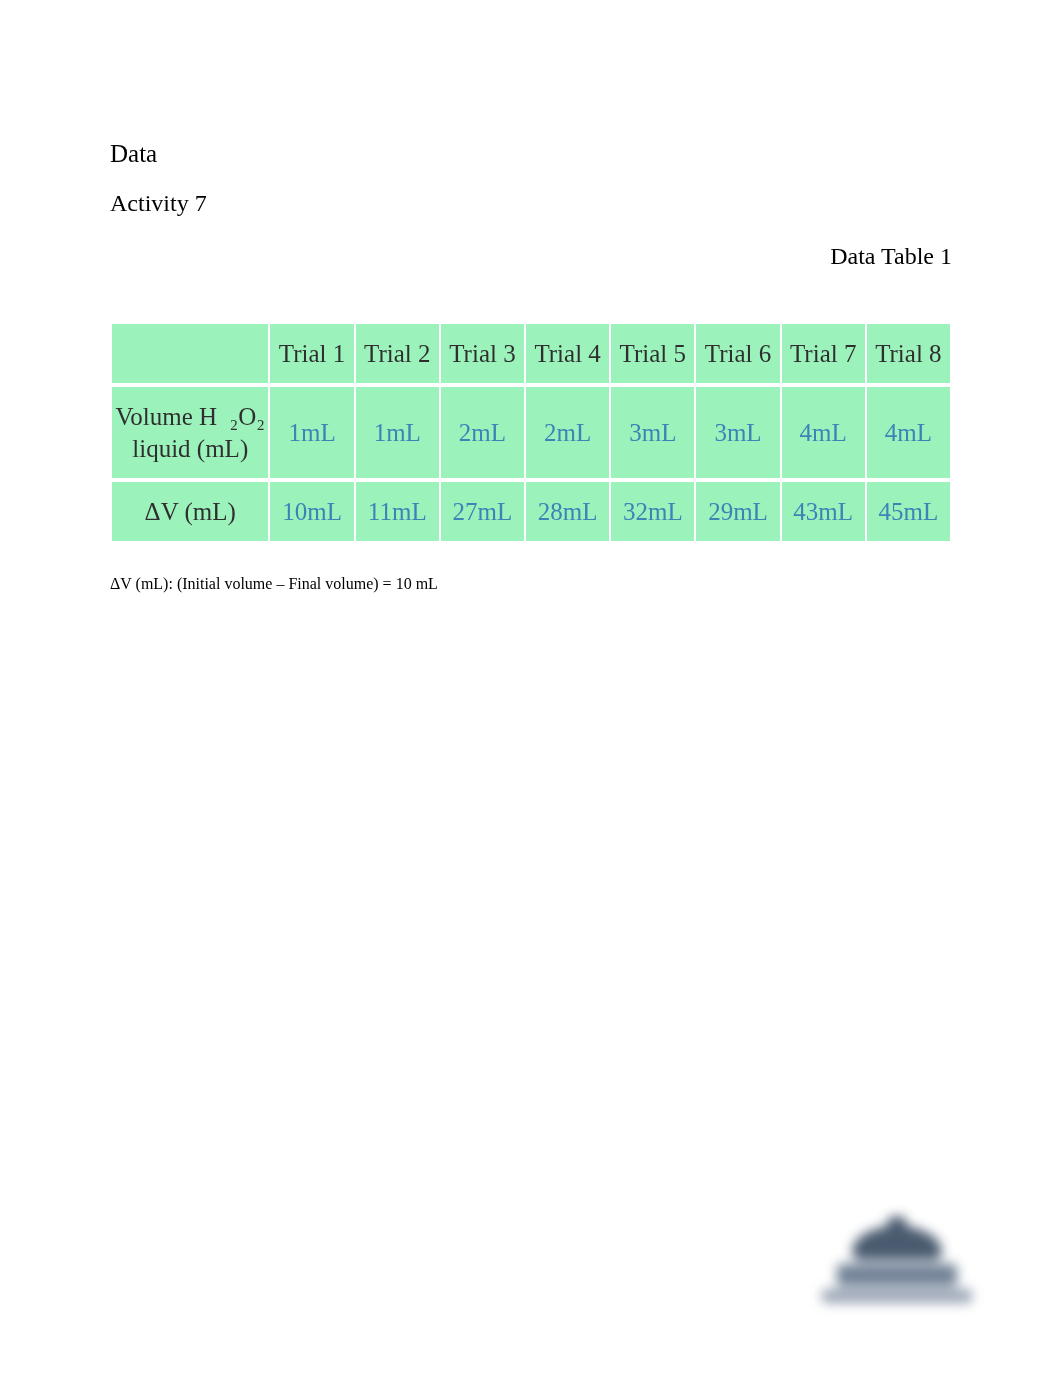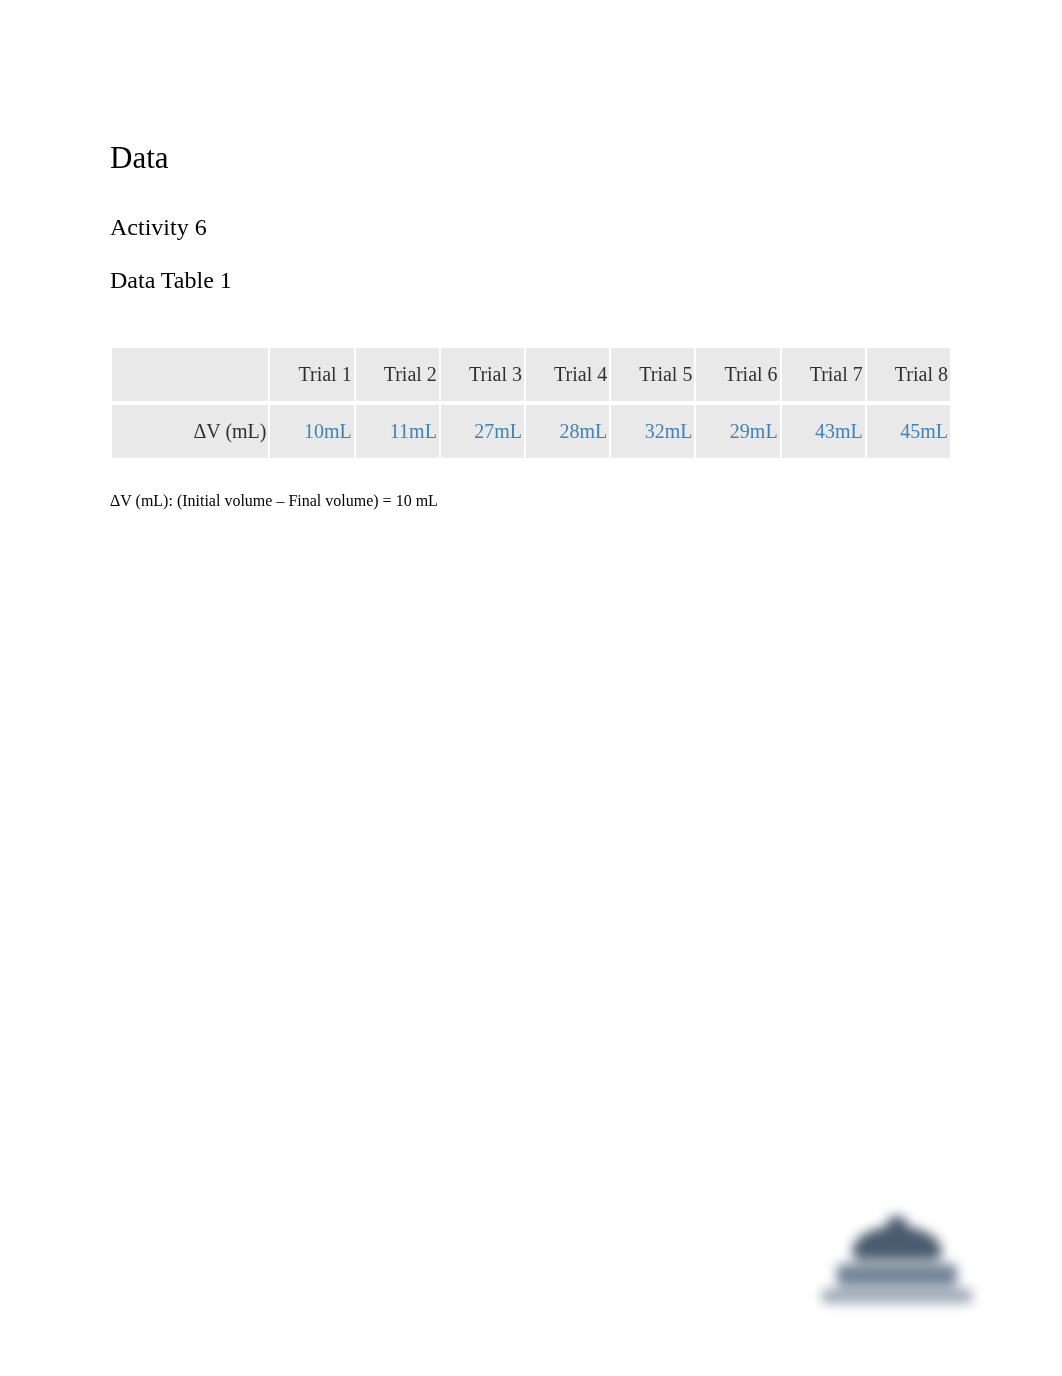--- a/index.html
+++ b/index.html
@@ -10,30 +10,31 @@
     body {
       font-family: "Times New Roman", Times, serif;
       background: #ffffff;
       width: 1062px;
       height: 1376px;
       position: relative;
       padding: 140px 110px 0 110px;
       color: #000000;
     }
     .heading-data {
-      font-size: 31px;
-      margin-bottom: 38px;
+      font-size: 25px;
+      margin-bottom: 22px;
     }
     .heading-activity {
       font-size: 24px;
       margin-bottom: 26px;
     }
     .heading-table {
       font-size: 24px;
       margin-bottom: 50px;
+      text-align: right;
     }
     .table-wrapper {
       width: 100%;
       position: relative;
     }
     .blur-overlay {
       position: absolute;
       inset: 0;
       pointer-events: none;
       background: rgba(255, 255, 255, 0.18);
@@ -45,25 +46,25 @@
       table-layout: fixed;
       filter: blur(0.3px);
     }
     col.label-col {
       width: 19%;
     }
     col.data-col {
       width: 10.1%;
     }
     th, td {
-      text-align: right;
+      text-align: center;
       vertical-align: middle;
-      font-size: 20px;
+      font-size: 25px;
       font-weight: normal;
-      background: #e5e5e5;
+      background: #86efac;
       padding: 14px 2px;
       line-height: 1.25;
     }
     th {
       color: #000000;
     }
     .row-label {
       color: #000000;
     }
     .data-cell {
@@ -114,21 +115,21 @@
       height: 14px;
       background: #8a97a9;
       margin: 3px auto 0 auto;
       border-radius: 4px;
     }
   </style>
 </head>
 <body>
 
 <div class="heading-data">Data</div>
-<div class="heading-activity">Activity 6</div>
+<div class="heading-activity">Activity 7</div>
 <div class="heading-table">Data Table 1</div>
 
 <div class="table-wrapper">
   <table>
     <colgroup>
       <col class="label-col">
       <col class="data-col">
         <col class="data-col">
         <col class="data-col">
         <col class="data-col">
@@ -145,20 +146,33 @@
         <th>Trial 3</th>
         <th>Trial 4</th>
         <th>Trial 5</th>
         <th>Trial 6</th>
         <th>Trial 7</th>
         <th>Trial 8</th>
       </tr>
     </thead>
     <tbody>
       <tr>
+        <td class="row-label">
+          <span>Volume H ₂O₂ liquid (mL)</span>
+        </td>
+        <td class="data-cell">1mL</td>
+        <td class="data-cell">1mL</td>
+        <td class="data-cell">2mL</td>
+        <td class="data-cell">2mL</td>
+        <td class="data-cell">3mL</td>
+        <td class="data-cell">3mL</td>
+        <td class="data-cell">4mL</td>
+        <td class="data-cell">4mL</td>
+      </tr>
+      <tr>
         <td class="row-label">ΔV (mL)</td>
         <td class="data-cell">10mL</td>
         <td class="data-cell">11mL</td>
         <td class="data-cell">27mL</td>
         <td class="data-cell">28mL</td>
         <td class="data-cell">32mL</td>
         <td class="data-cell">29mL</td>
         <td class="data-cell">43mL</td>
         <td class="data-cell">45mL</td>
       </tr>

